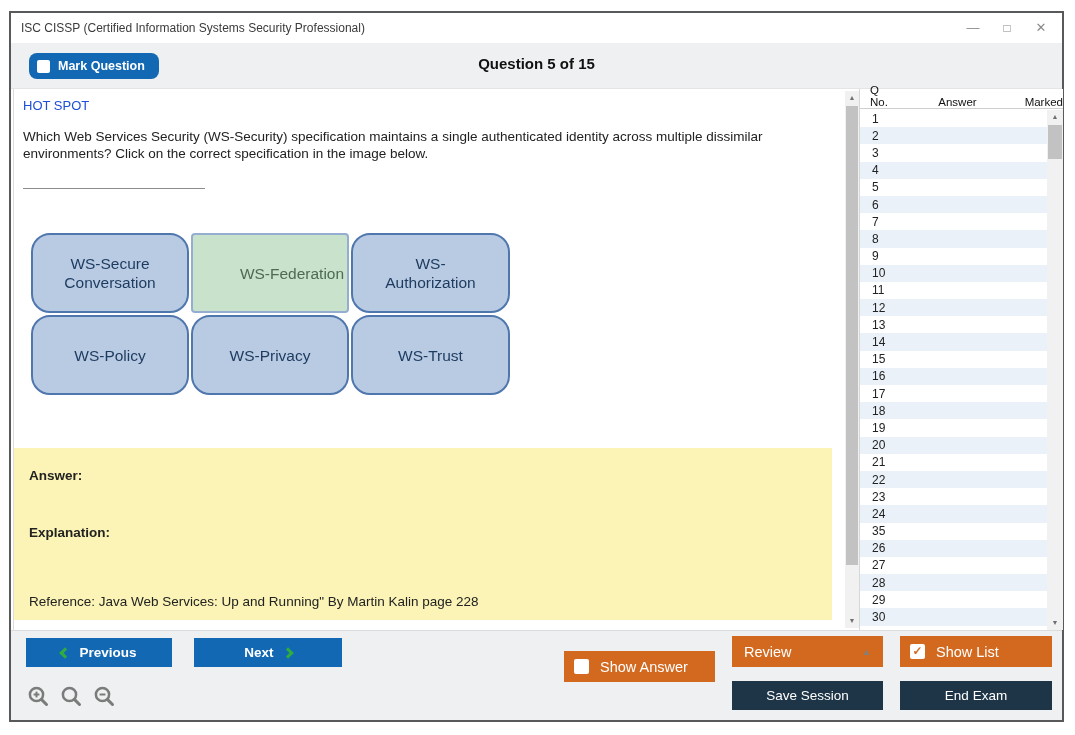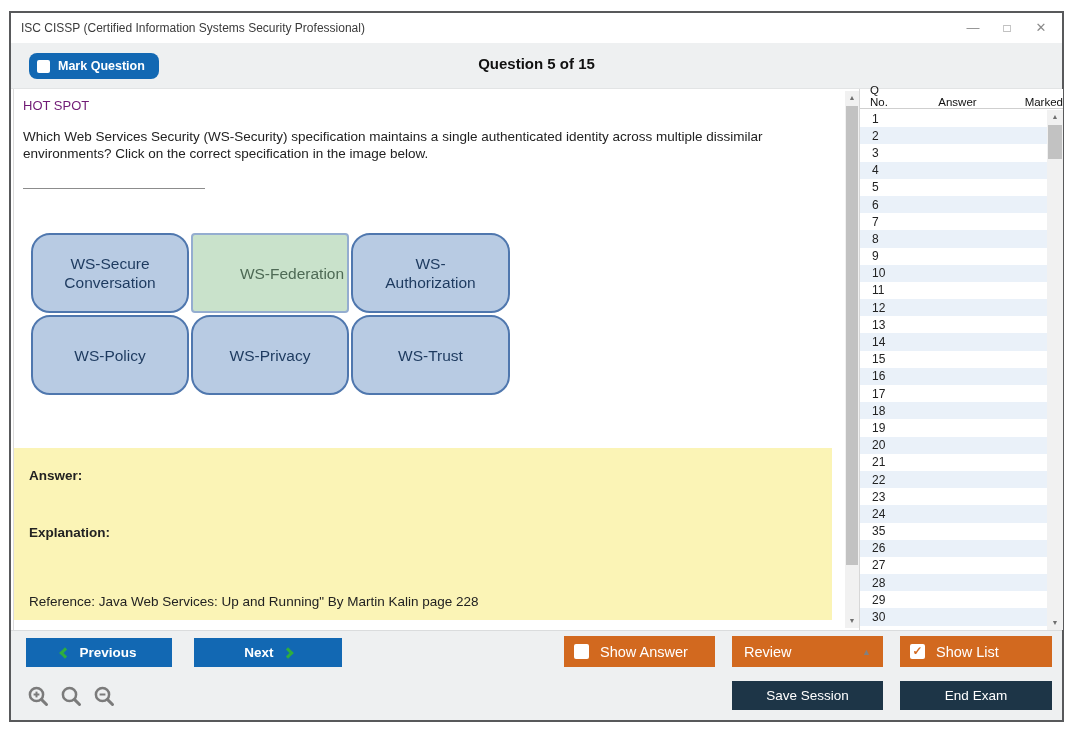--- a/index.html
+++ b/index.html
@@ -23,21 +23,21 @@
             background:var(--accent-blue,#1268b3); border-radius:8px; gap:8px; }
   .mark-q .lbl { color:#fff; font-size:12.5px; font-weight:bold; }
   .cb { width:13px; height:13px; background:#fff; border-radius:2px; display:inline-block; flex:none; }
   .q-counter { position:absolute; left:50%; top:12px; transform:translateX(-50%);
                font-size:15px; font-weight:bold; color:#111; }
 
   
   .content { position:relative; height:541px; background:#ffffff; }
   .question-panel { position:absolute; left:2px; top:0; width:831px; height:541px;
                     border-left:1px solid #dcdcdc; overflow:hidden; background:#fff; }
-  .hotspot { margin:9px 1px 0 9px; font-size:13px; color:#701a75; }
+  .hotspot { margin:9px 1px 0 9px; font-size:13px; color:#1d4ed8; }
   .q-text { margin:15px 9px 0 9px; font-size:13.5px; color:#222; line-height:17px; max-width:818px; }
   .u-line { margin:26px 0 0 9px; width:182px; border-top:1px solid #8c8c8c; height:0; }
 
   .diagram { margin:44px 0 0 17px; display:grid; grid-template-columns:158px 158px 159px;
              grid-template-rows:80px 80px; gap:2px; width:481px; }
   .ws-box { background:var(--box-blue-fill,#b8cbe3); border:2.5px solid var(--box-blue-border,#4f77ae);
             border-radius:19px; display:flex; align-items:center; justify-content:center;
             text-align:center; cursor:pointer; }
   .ws-box .lbl { font-size:15.5px; color:#1d3a5f; line-height:19px; display:inline-block; max-width:118px; }
   .ws-box.highlighted { background:var(--highlight-green-fill,#c9e2cb);
@@ -74,21 +74,21 @@
   .bottombar { position:relative; height:90px; background:#eef0f1; border-top:1px solid #dadcdd; }
   .btn-blue { background:var(--accent-blue,#1268b3); color:#fff; justify-content:center; gap:10px; }
   .btn-prev { position:absolute; left:15px; top:7px; width:146px; height:29px; }
   .btn-next { position:absolute; left:183px; top:7px; width:148px; height:29px; }
   .nav-lbl { font-size:13.5px; font-weight:bold; color:#fff; }
   .chev { width:8px; height:8px; border-left:3px solid var(--chevron-green,#2fae3e);
           border-bottom:3px solid var(--chevron-green,#2fae3e); display:inline-block; flex:none; }
   .chev-left { transform:rotate(45deg); } .chev-right { transform:rotate(225deg); }
 
   .btn-orange { background:var(--accent-orange,#d2691f); color:#fff; }
-  .btn-showanswer { position:absolute; left:553px; top:5px; width:151px; height:31px; padding-left:10px; gap:11px; }
+  .btn-showanswer { position:absolute; left:553px; top:20px; width:151px; height:31px; padding-left:10px; gap:11px; }
   .oc-lbl { font-size:14.5px; color:#fff; }
   .btn-review { position:absolute; left:721px; top:5px; width:151px; height:31px; padding:0 12px; }
   .btn-review .oc-lbl { flex:1; text-align:left; }
   .tri-up { font-size:9px; color:#808080; }
   .btn-showlist { position:absolute; left:889px; top:5px; width:152px; height:31px; padding-left:10px; gap:11px; }
   .cb-checked { width:15px; height:15px; background:#fff; border-radius:2px; text-align:center;
                 font-size:12px; font-weight:bold; color:var(--accent-orange,#d2691f); line-height:15px; flex:none; }
   .cb-white { width:15px; height:15px; }
 
   .btn-navy { background:var(--dark-navy,#1d3547); color:#fff; justify-content:center; font-size:13.5px; }

